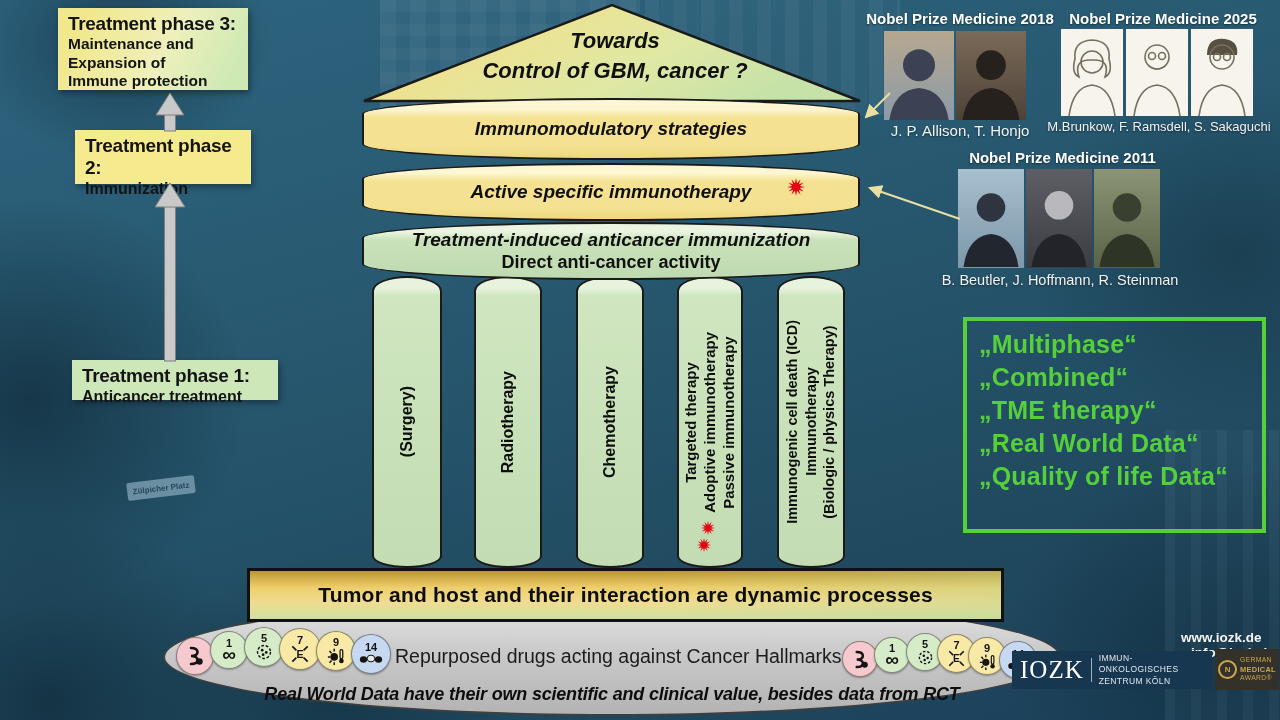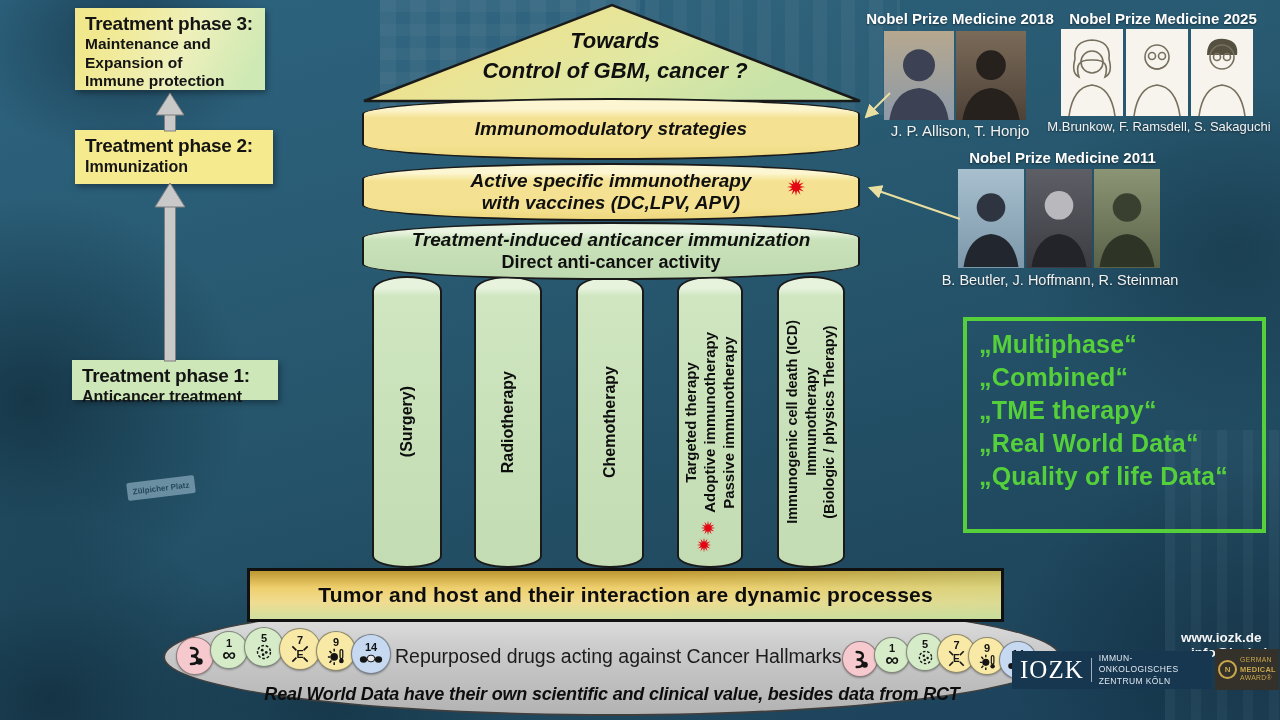--- a/index.html
+++ b/index.html
@@ -26,23 +26,23 @@
     repeating-linear-gradient(90deg, rgba(140,175,190,.12) 0 10px, transparent 10px 26px),
     rgba(60,100,125,.25);}
   .street-sign{position:absolute;left:127px;top:479px;width:68px;height:18px;
     background:#7da0b4;border-radius:2px;transform:rotate(-7deg);opacity:.8;
     color:#27465a;font-size:8px;font-weight:bold;display:flex;align-items:center;justify-content:center;}
 
   
   .phase{position:absolute;color:#141414;box-shadow:2px 3px 6px rgba(0,0,0,.35);padding:5px 10px;box-sizing:border-box;}
   .phase .t{font-size:19px;font-weight:bold;letter-spacing:-.3px;}
   .phase .sub{font-size:15.5px;font-weight:bold;line-height:1.2;}
-  .phase3{left:75px;top:8px;width:190px;height:82px;
+  .phase3{left:58px;top:8px;width:190px;height:82px;
     background:linear-gradient(118deg,#f1e88d 15%,#eef0bb 55%,#cfe9b4 90%);}
-  .phase2{left:75px;top:130px;width:198px;height:54px;background:#f6ea8e;}
+  .phase2{left:75px;top:130px;width:176px;height:54px;background:#f6ea8e;}
   .phase2 .sub{font-size:16px;}
   .phase1{left:72px;top:360px;width:206px;height:40px;background:#cde7b8;}
   .phase1 .sub{font-size:16px;}
 
   
   .roof-svg{position:absolute;left:360px;top:2px;z-index:2;}
   .roof-text{position:absolute;left:410px;top:26px;width:410px;z-index:5;text-align:center;
     font-weight:bold;font-style:italic;font-size:22px;color:#101010;line-height:1.35;}
   .band{position:absolute;left:362px;width:498px;z-index:3;border:2px solid #1a1a1a;
     border-radius:50%/16px;box-sizing:border-box;display:flex;flex-direction:column;
@@ -171,21 +171,20 @@
   <div class="roof-text">
     <div>Towards</div>
     <div>Control of GBM, cancer ?</div>
   </div>
 
   <div class="band band1">
     <div class="l1">Immunomodulatory strategies</div>
   </div>
   <div class="band band2">
     <div class="l1">Active specific immunotherapy</div>
-    <div class="l2">with vaccines (DC,LPV, APV)</div>
   </div>
   <div class="band band3">
     <div class="l1">Treatment-induced anticancer immunization</div>
     <div class="l2">Direct anti-cancer activity</div>
   </div>
 
   <div class="phase phase3">
     <div class="t">Treatment phase 3:</div>
     <div class="sub">Maintenance and</div>
     <div class="sub">Expansion of</div>

